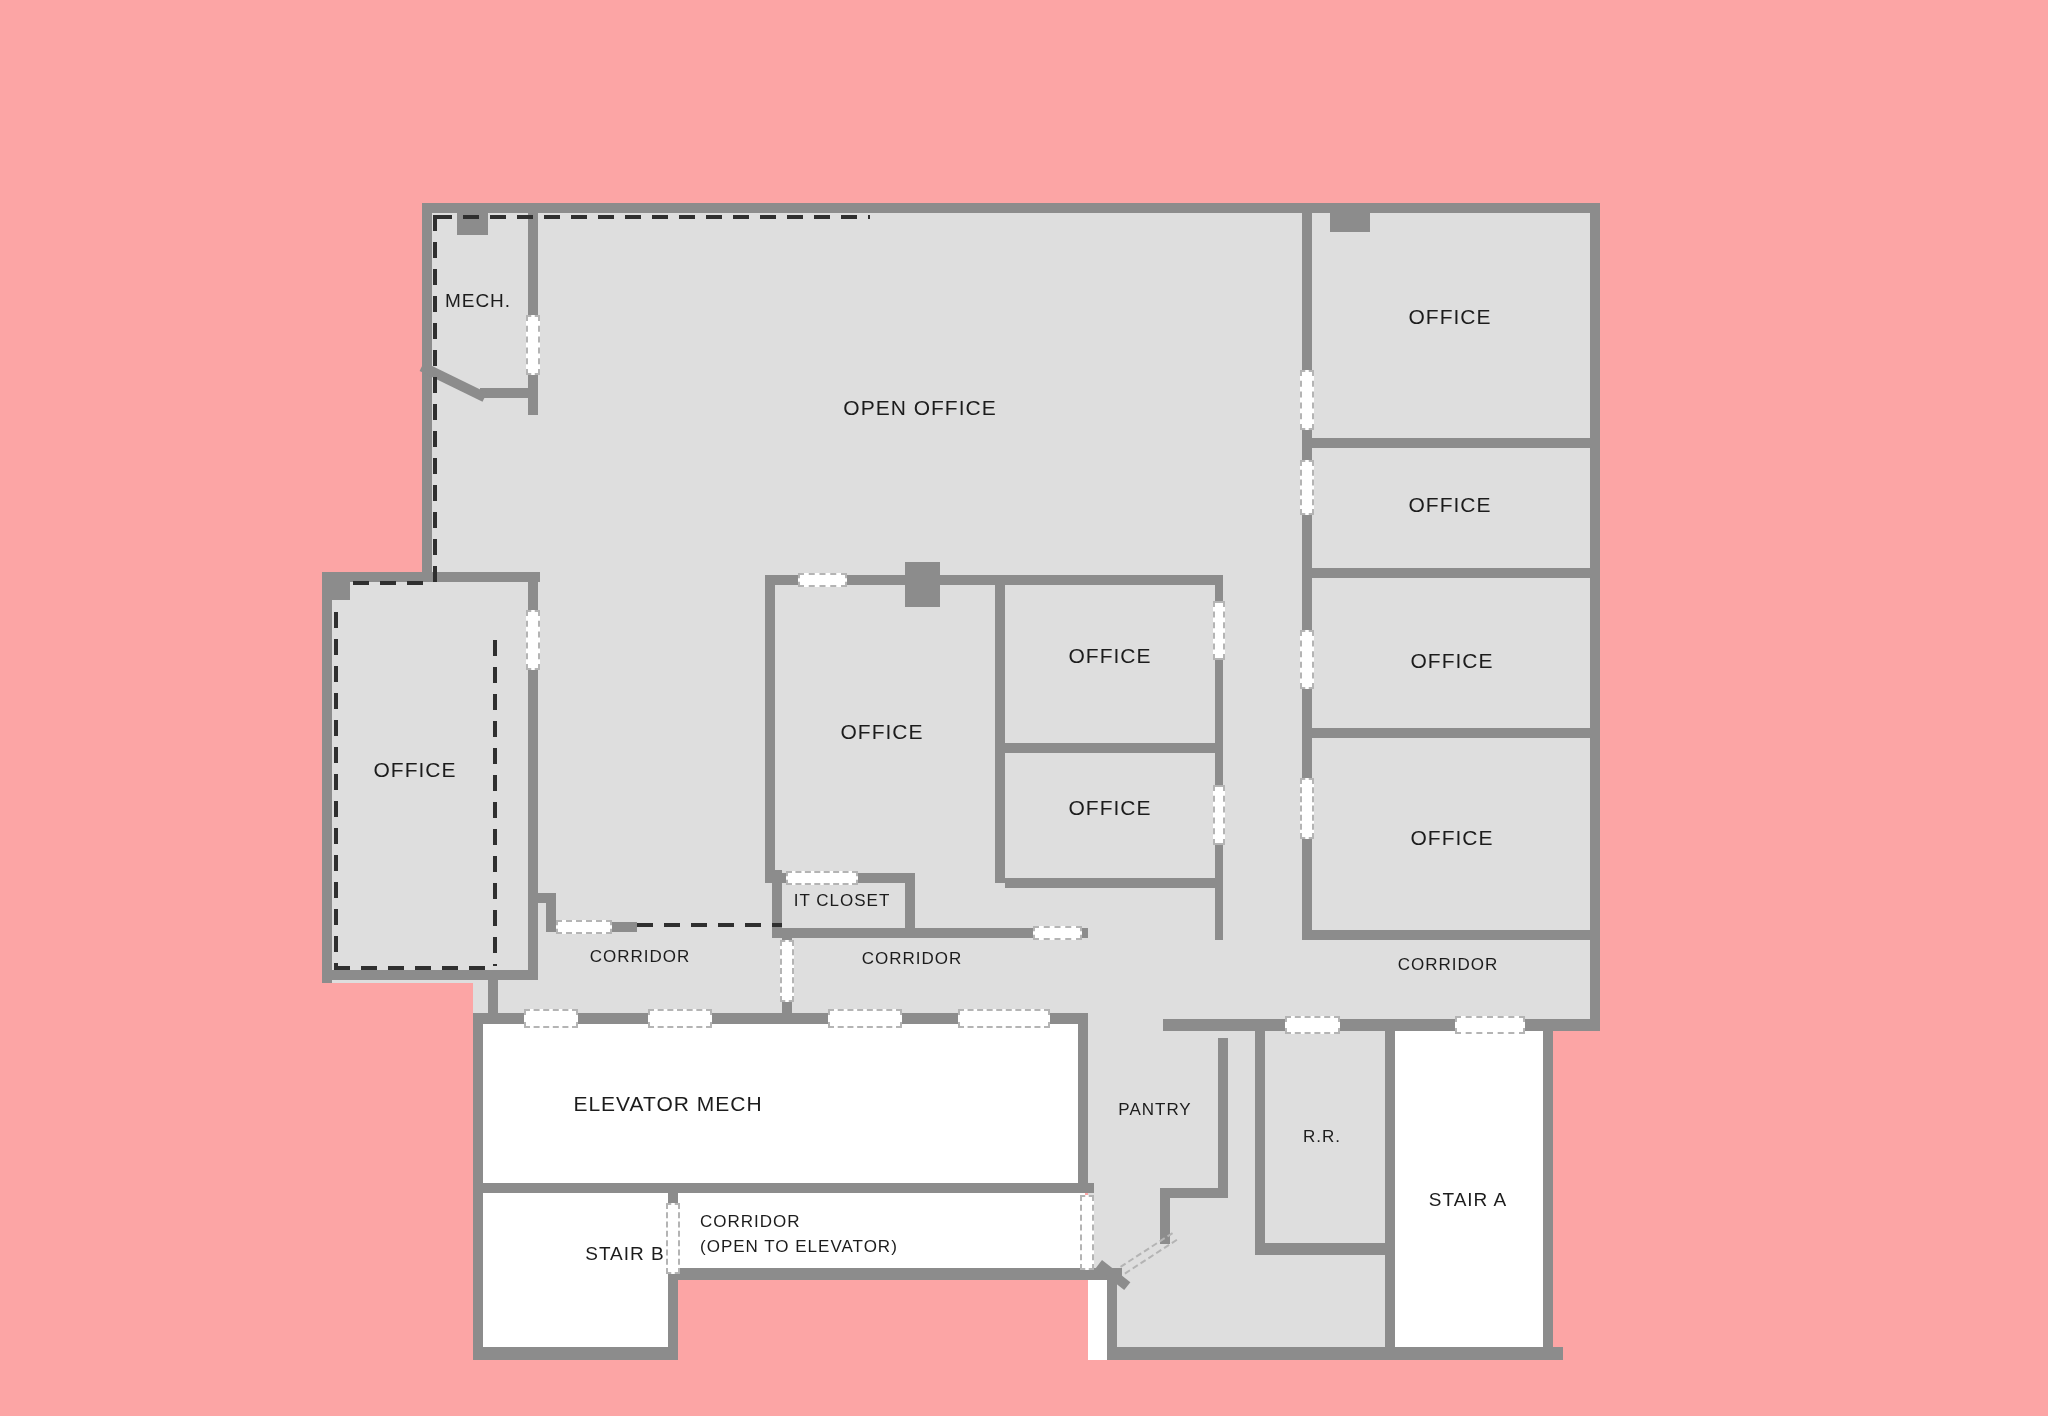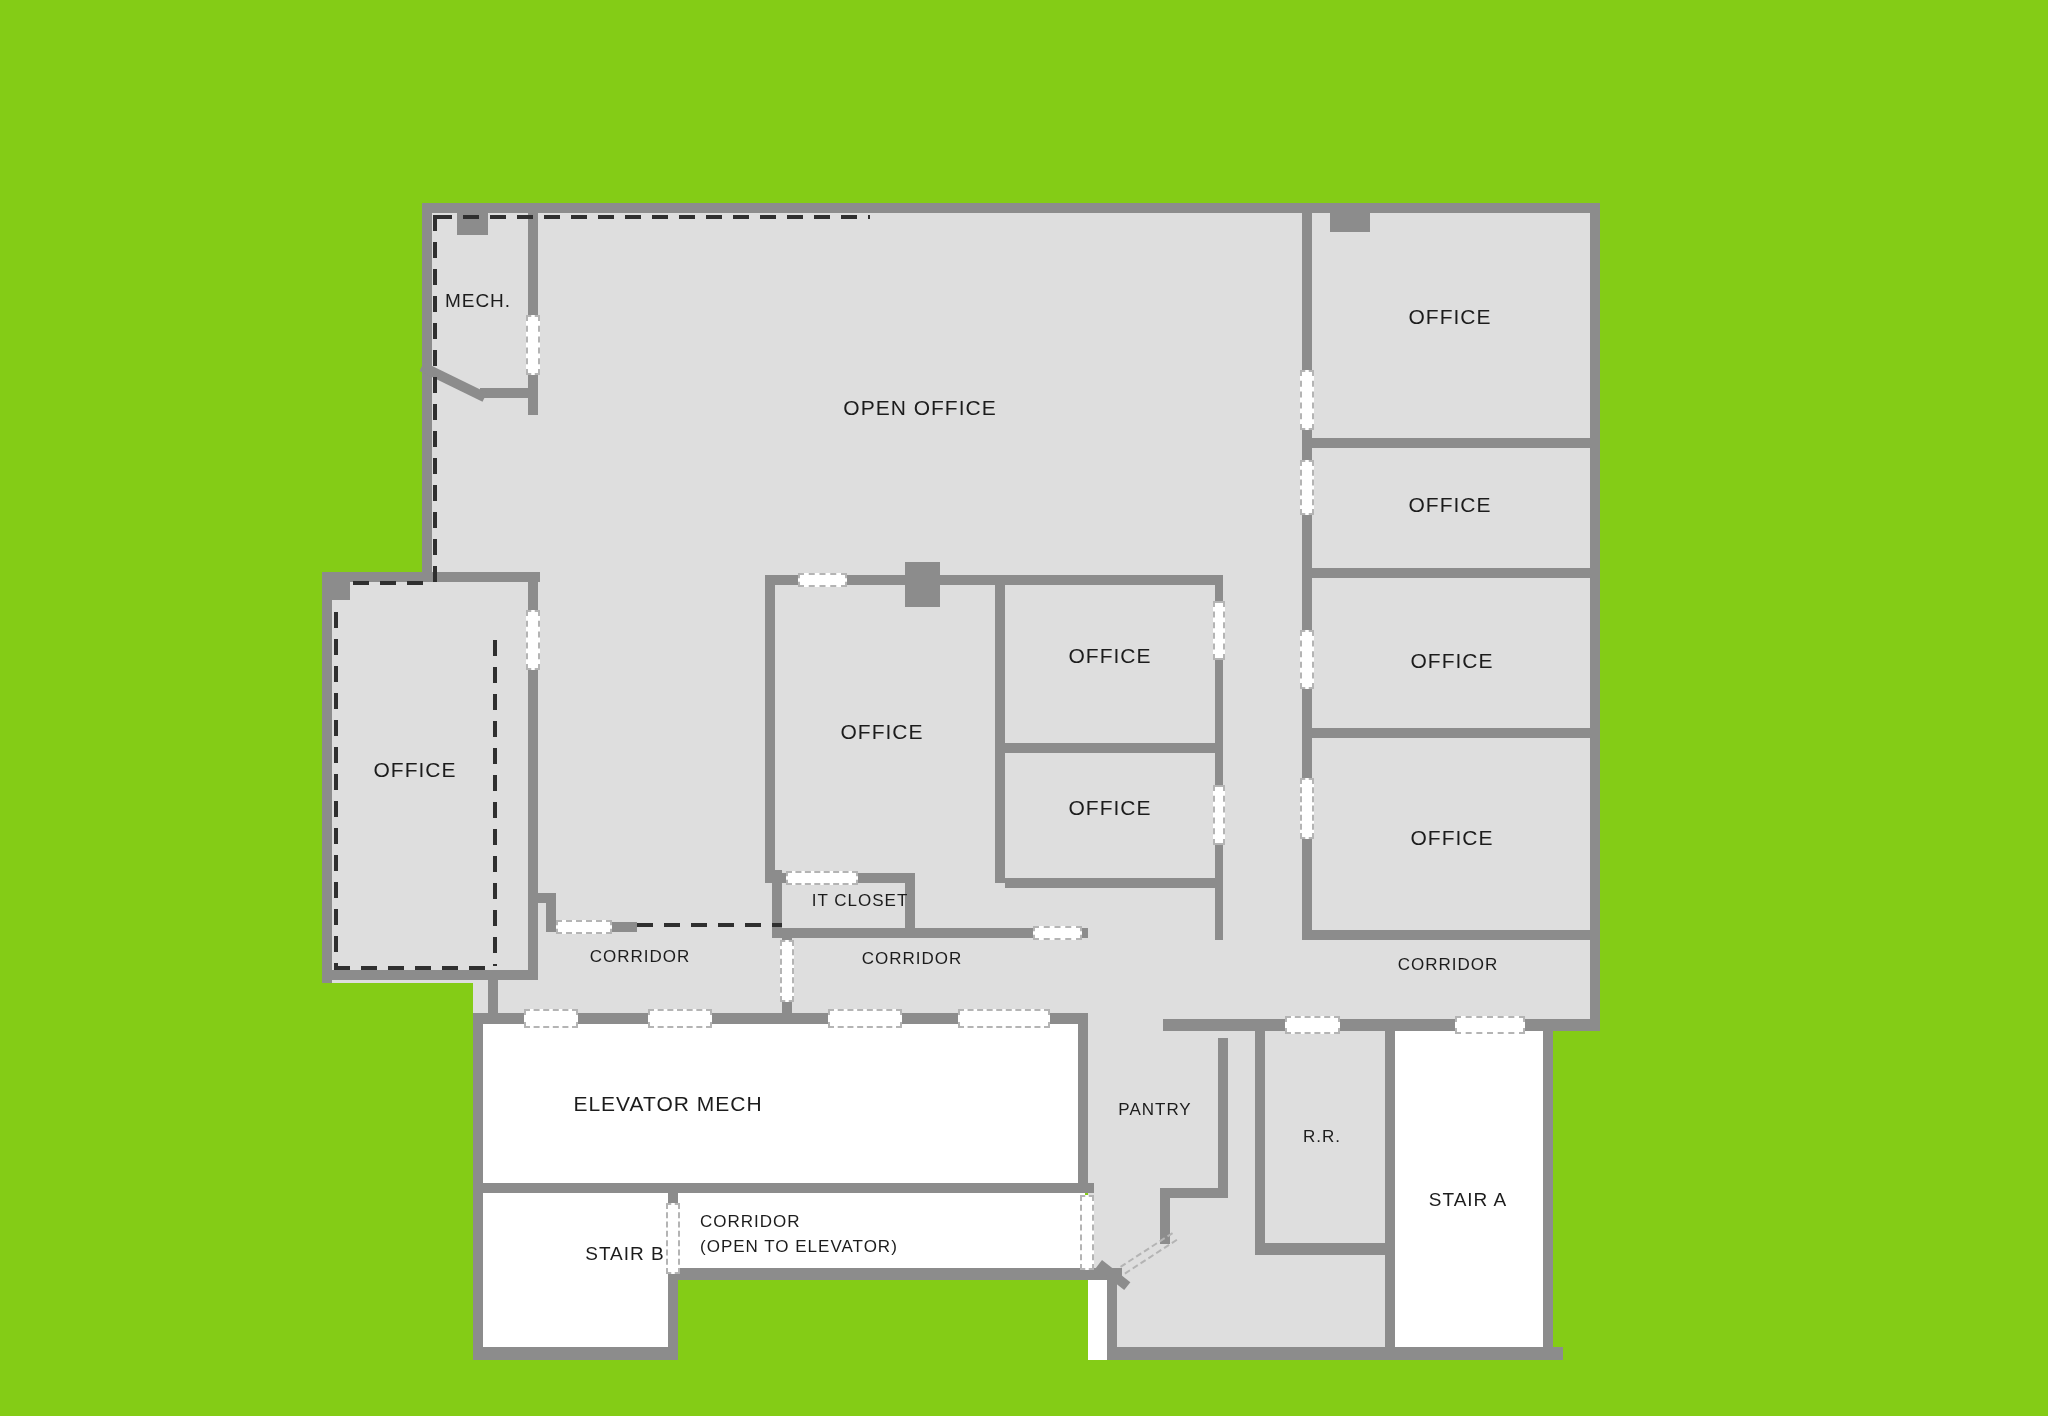--- a/index.html
+++ b/index.html
@@ -1,16 +1,16 @@
 <!DOCTYPE html>
 <html><head>
 <meta charset="utf-8">
 <style>
   html,body{margin:0;padding:0;background:#fff;}
-  .plan{position:relative;width:2048px;height:1416px;background:#84cc16;overflow:hidden;
+  .plan{position:relative;width:2048px;height:1416px;background:#fca5a5;overflow:hidden;
         font-family:"Liberation Sans", sans-serif;}
   .floor{position:absolute;background:#dedede;}
   .whiteroom{position:absolute;background:#ffffff;}
   .wall{position:absolute;background:#8c8c8c;}
   .door{position:absolute;background:#ffffff;border:2px dashed #b4b4b4;box-sizing:border-box;}
   .dash-h{position:absolute;height:4px;background:repeating-linear-gradient(90deg,#2f2f2f 0 16px,transparent 16px 27px);}
   .dash-v{position:absolute;width:4px;background:repeating-linear-gradient(180deg,#2f2f2f 0 16px,transparent 16px 27px);}
   .lbl{position:absolute;transform:translate(-50%,-50%);color:#1c1c1c;white-space:nowrap;
        letter-spacing:1px;text-align:center;}
   .lbl.big{font-size:21px;}
@@ -130,21 +130,21 @@
   <div class="lbl med" style="left:478px;top:301px;">MECH.</div>
   <div class="lbl big" style="left:920px;top:408px;">OPEN OFFICE</div>
   <div class="lbl big" style="left:415px;top:770px;">OFFICE</div>
   <div class="lbl big" style="left:882px;top:732px;">OFFICE</div>
   <div class="lbl big" style="left:1110px;top:656px;">OFFICE</div>
   <div class="lbl big" style="left:1110px;top:808px;">OFFICE</div>
   <div class="lbl big" style="left:1450px;top:317px;">OFFICE</div>
   <div class="lbl big" style="left:1450px;top:505px;">OFFICE</div>
   <div class="lbl big" style="left:1452px;top:661px;">OFFICE</div>
   <div class="lbl big" style="left:1452px;top:838px;">OFFICE</div>
-  <div class="lbl small" style="left:860px;top:901px;text-align:right;">IT CLOSET</div>
+  <div class="lbl small" style="left:842px;top:901px;text-align:right;">IT CLOSET</div>
   <div class="lbl small" style="left:640px;top:957px;">CORRIDOR</div>
   <div class="lbl small" style="left:912px;top:959px;">CORRIDOR</div>
   <div class="lbl small" style="left:1448px;top:965px;">CORRIDOR</div>
   <div class="lbl big" style="left:668px;top:1104px;">ELEVATOR MECH</div>
   <div class="lbl med" style="left:578px;top:1254px;margin-left:47px;">STAIR B</div>
   <div class="lbl small left" style="left:700px;top:1222px;">CORRIDOR</div>
   <div class="lbl small left" style="left:700px;top:1247px;">(OPEN TO ELEVATOR)</div>
   <div class="lbl small" style="left:1155px;top:1110px;text-align:center;">PANTRY</div>
   <div class="lbl small" style="left:1322px;top:1137px;">R.R.</div>
   <div class="lbl med" style="left:1468px;top:1200px;">STAIR A</div>

